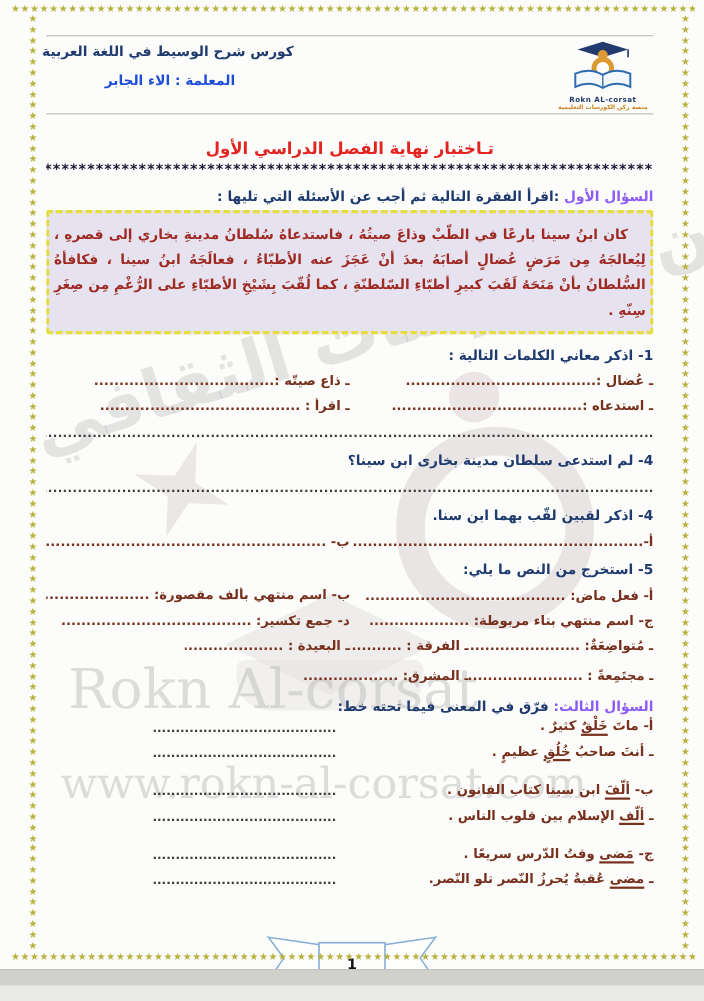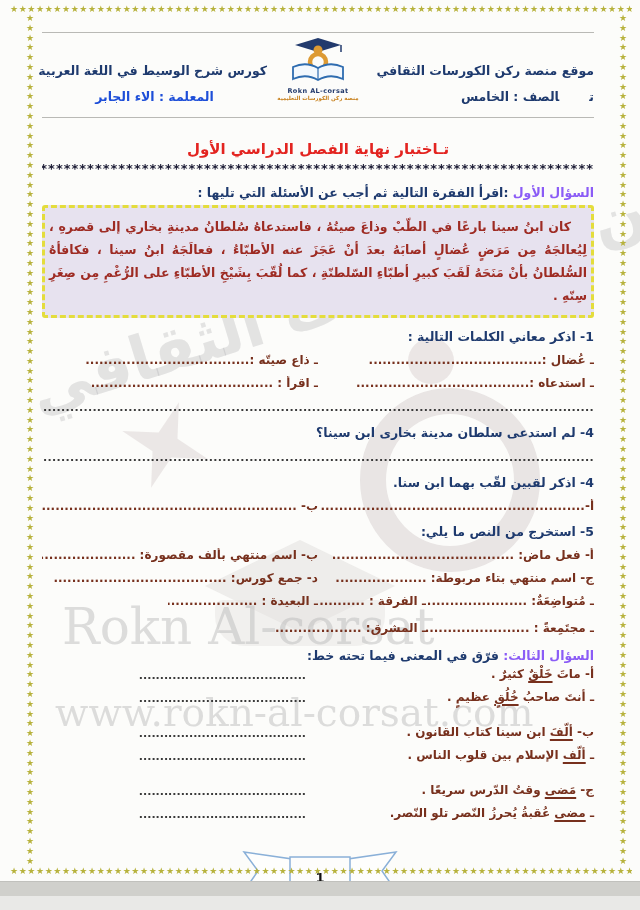--- a/index.html
+++ b/index.html
@@ -38,21 +38,21 @@
   .star-col{position:absolute;top:14px;width:12px;height:850px;overflow:hidden;word-break:break-all;
     color:#b7b23c;font-size:9px;line-height:9.8px;z-index:5;}
   .scol-left{left:26px;}
   .scol-right{right:9px;}
 
   
   .content{position:absolute;inset:0;padding:32px 46px 0 42px;direction:rtl;z-index:2;}
 
   .header{display:flex;align-items:flex-start;justify-content:space-between;
     border-top:1px solid #b9b9b5;border-bottom:1px solid #b9b9b5;padding:6px 0 2px 0;min-height:52px;}
-  .h-block{width:225px;margin-top:24px;}
+  .h-block{width:225px;}
   .h-line{font-size:12.5px;font-weight:bold;color:#1e3a6e;margin-bottom:11px;white-space:nowrap;}
   .h-teacher{color:#1d4ed8;}
   .grade-row{font-size:12.5px;font-weight:bold;color:#1e3a6e;}
   .grade-prefix{margin-left:30px;}
   .logo{width:92px;text-align:center;margin-top:-2px;}
   .logo-en{font-size:6.5px;color:#223a6d;font-weight:bold;letter-spacing:.4px;}
   .logo-ar{font-size:5.5px;color:#c8821f;font-weight:bold;}
 
   .doc-title{text-align:center;color:#e32420;font-size:15px;font-weight:bold;margin-top:22px;}
   .asterisk-line{margin-top:3px;text-align:center;color:#1b1b34;font-size:13px;font-weight:bold;
@@ -102,26 +102,20 @@
   <div class="wm wm-url">www.rokn-al-corsat.com</div>
 
   <div class="star-row star-top">★★★★★★★★★★★★★★★★★★★★★★★★★★★★★★★★★★★★★★★★★★★★★★★★★★★★★★★★★★★★★★★★★★★★★★★★</div>
   <div class="star-col scol-left">★★★★★★★★★★★★★★★★★★★★★★★★★★★★★★★★★★★★★★★★★★★★★★★★★★★★★★★★★★★★★★★★★★★★★★★★★★★★★★★★★★★★★★★★★★</div>
   <div class="star-col scol-right">★★★★★★★★★★★★★★★★★★★★★★★★★★★★★★★★★★★★★★★★★★★★★★★★★★★★★★★★★★★★★★★★★★★★★★★★★★★★★★★★★★★★★★★★★★</div>
   <div class="star-row star-bottom">★★★★★★★★★★★★★★★★★★★★★★★★★★★★★★★★★★★★★★★★★★★★★★★★★★★★★★★★★★★★★★★★★★★★★★★★</div>
 
   <div class="content">
 
     <div class="header">
-      <div class="h-block">
-        <div class="h-line">موقع منصة ركن الكورسات الثقافي</div>
-        <div class="grade-row">
-          <span class="grade-prefix">ت</span><span>الصف : الخامس</span>
-        </div>
-      </div>
       <div class="logo">
         <svg width="66" height="46" viewBox="0 0 66 46">
           <polygon points="33,1 56,8 33,15 10,8" fill="#223a6d"></polygon>
           <line x1="56" y1="8" x2="56" y2="15" stroke="#223a6d" stroke-width="1.5"></line>
           <circle cx="33" cy="13" r="4.5" fill="#dd9a33"></circle>
           <circle cx="33" cy="25" r="8" fill="none" stroke="#dd9a33" stroke-width="4.5"></circle>
           <path d="M8,30 Q21,24 33,31 Q45,24 58,30 L58,42 Q45,36 33,43 Q21,36 8,42 Z" fill="#f3f8fd" stroke="#2e6cb0" stroke-width="1.8"></path>
           <line x1="33" y1="31" x2="33" y2="43" stroke="#2e6cb0" stroke-width="1.2"></line>
         </svg>
         <div class="logo-en">Rokn AL-corsat</div>
@@ -164,21 +158,21 @@
       <span class="col50">ب- ..........................................................</span>
     </div>
 
     <div class="q-item">5- استخرج من النص ما يلي:</div>
     <div class="cols">
       <span class="col50">أ- فعل ماضٍ: ........................................</span>
       <span class="col50">ب- اسم منتهي بألف مقصورة: ......................</span>
     </div>
     <div class="cols">
       <span class="col50">ج- اسم منتهي بتاء مربوطة: ....................</span>
-      <span class="col50">د- جمع كورس: ......................................</span>
+      <span class="col50">د- جمع تكسير: ......................................</span>
     </div>
 
     <div class="cols">
       <span class="w165">ـ مُتواضِعَةٌ: ..........................</span>
       <span class="w110">ـ الفرقة : ......................</span>
       <span class="w150">ـ البعيدة : ........................</span>
     </div>
     <div class="cols" style="margin-top:13px;">
       <span class="w165">ـ مجتَمِعةً : ...........................</span>
       <span class="w150">ـ المشرق: .....................</span>

